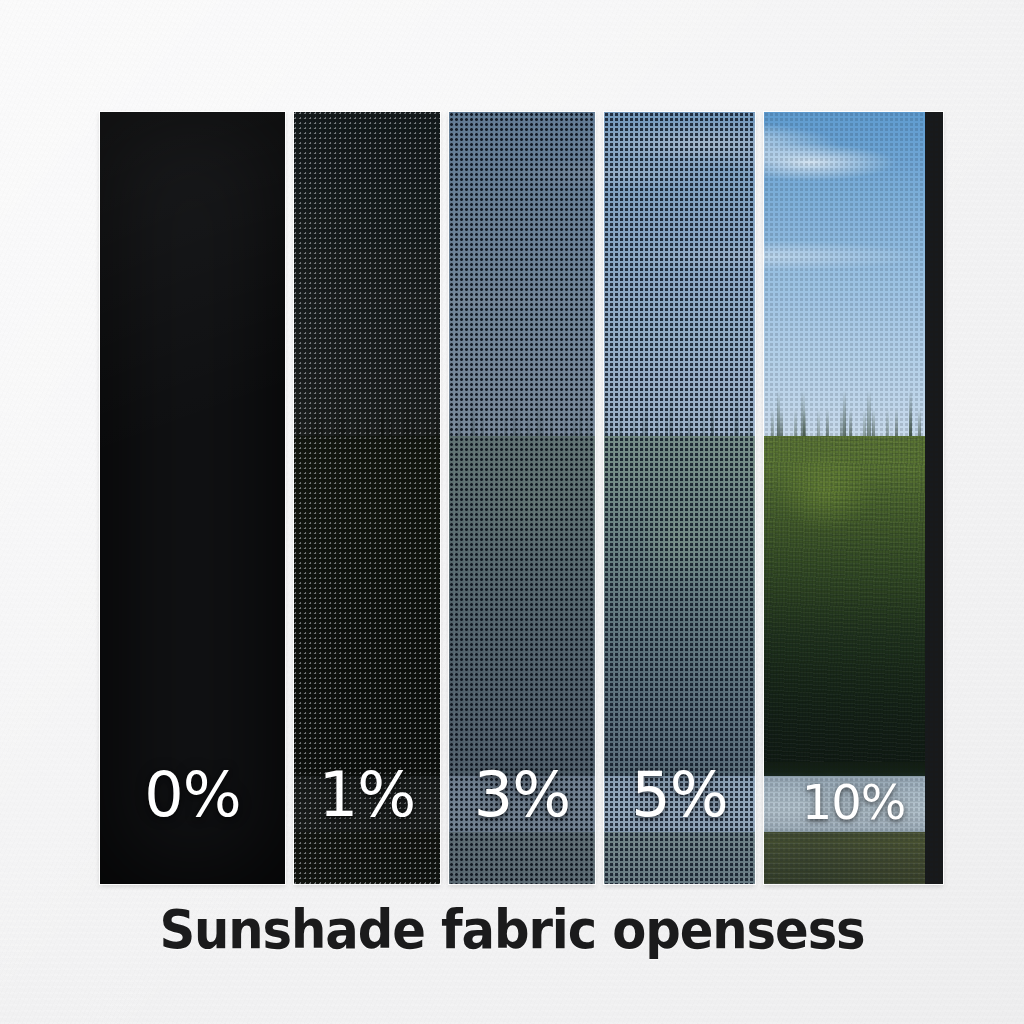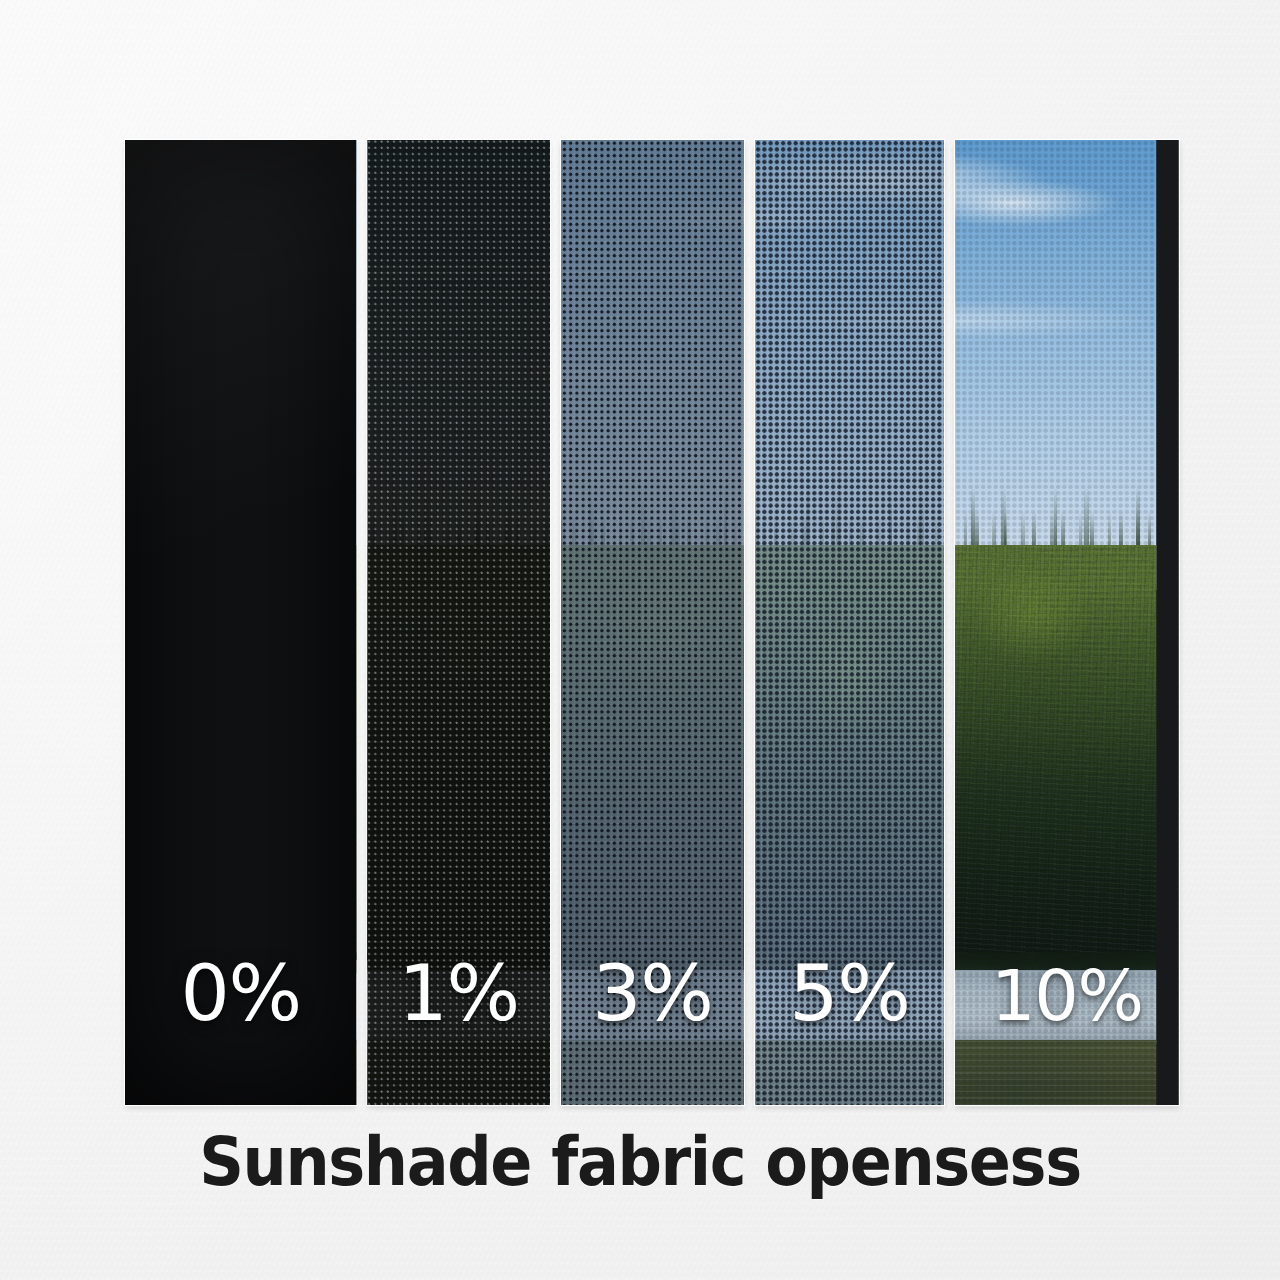--- a/index.html
+++ b/index.html
@@ -328,21 +328,21 @@
     font-weight: 400;
     font-size: 62px;
     line-height: 1;
     letter-spacing: -1px;
     text-shadow:
       0 2px 4px rgba(0,0,0,.50),
       0 0 14px rgba(0,0,0,.30);
     -webkit-user-select: none;
     user-select: none;
   }
-  .panel.p5 .pct { font-size: 56px; }
+  .panel.p5 .pct { font-size: 48px; }
 
   
   #caption {
     position: absolute;
     left: 0;
     right: 0;
     top: 898px;
     text-align: center;
     color: #1b1b1c;
     font-family: "DejaVu Sans", "Liberation Sans", sans-serif;

